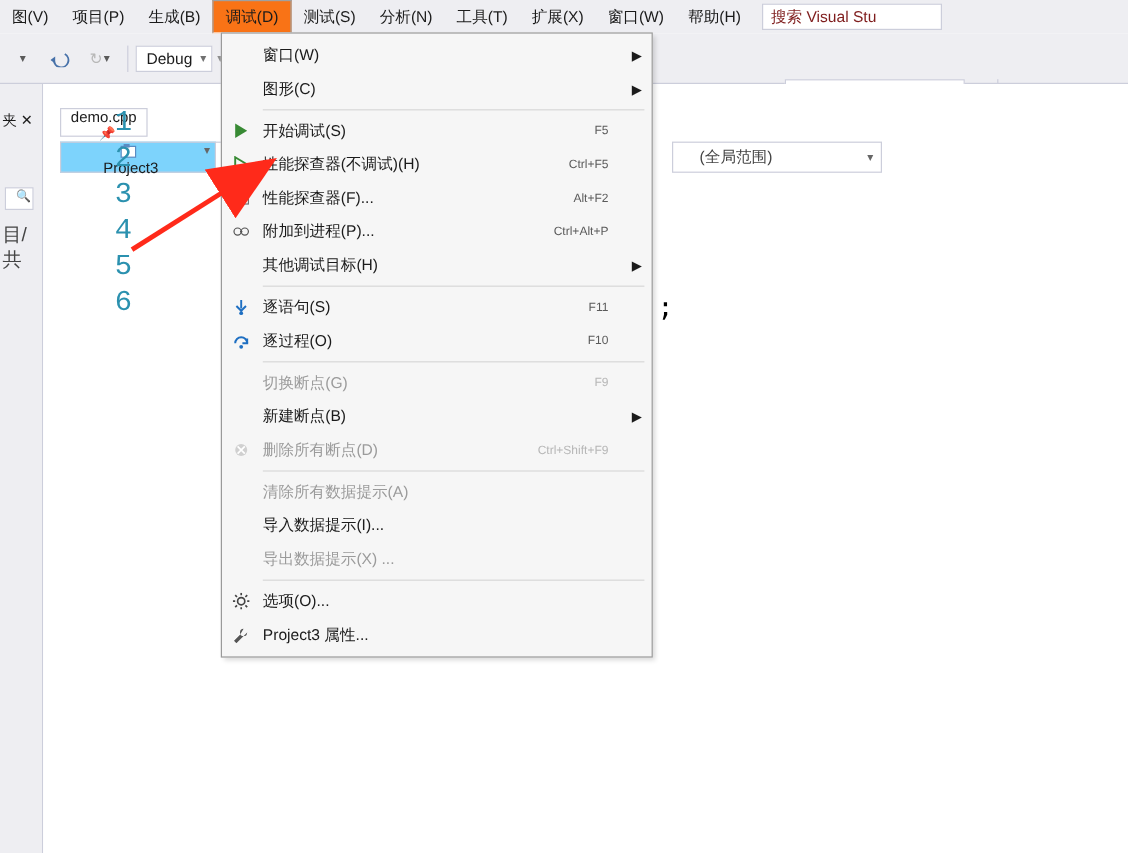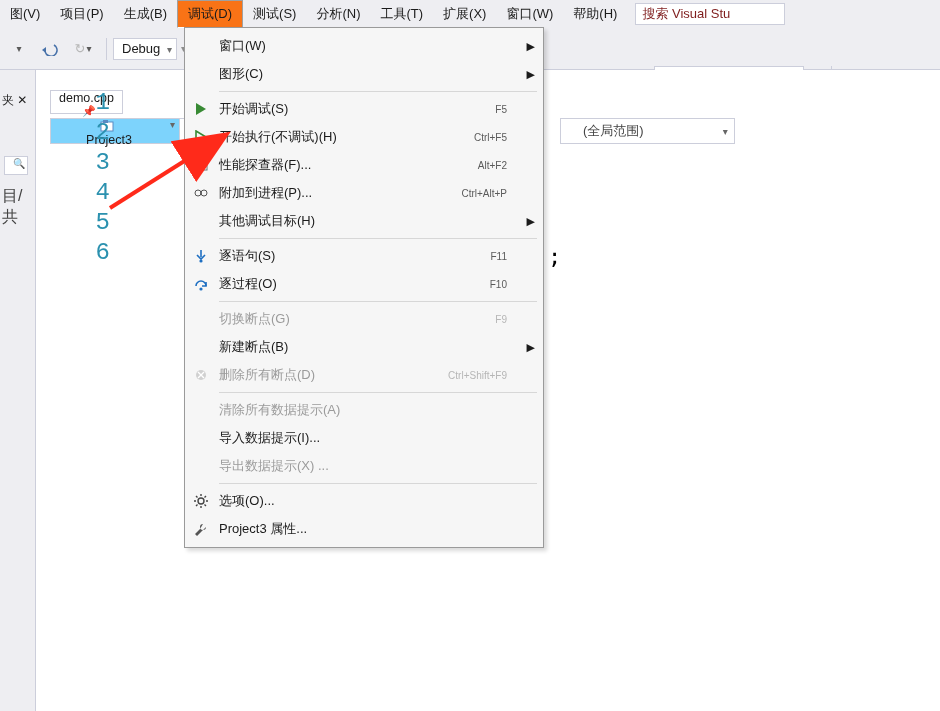--- a/index.html
+++ b/index.html
@@ -411,21 +411,21 @@
     </span>
     <span class="label">开始调试(S)</span>
     <span class="shortcut">F5</span>
   </div>
   <div class="row">
     <span class="icon">
       <svg width="14" height="14">
           <path d="M2 1 L12 7 L2 13 Z" fill="none" stroke="#388a34" stroke-width="1.6"></path>
         </svg>
     </span>
-    <span class="label">开始执行(不调试)(H)</span>
+    <span class="label">性能探查器(不调试)(H)</span>
     <span class="shortcut">Ctrl+F5</span>
   </div>
   <div class="row">
     <span class="icon">
       <svg width="14" height="14">
           <rect x="1" y="2" width="12" height="10" fill="#fff" stroke="#707070"></rect>
           <rect x="3" y="6" width="2" height="5" fill="#cf5a2a"></rect>
           <rect x="6" y="4" width="2" height="7" fill="#cf5a2a"></rect>
           <rect x="9" y="7" width="2" height="4" fill="#cf5a2a"></rect>
         </svg>

